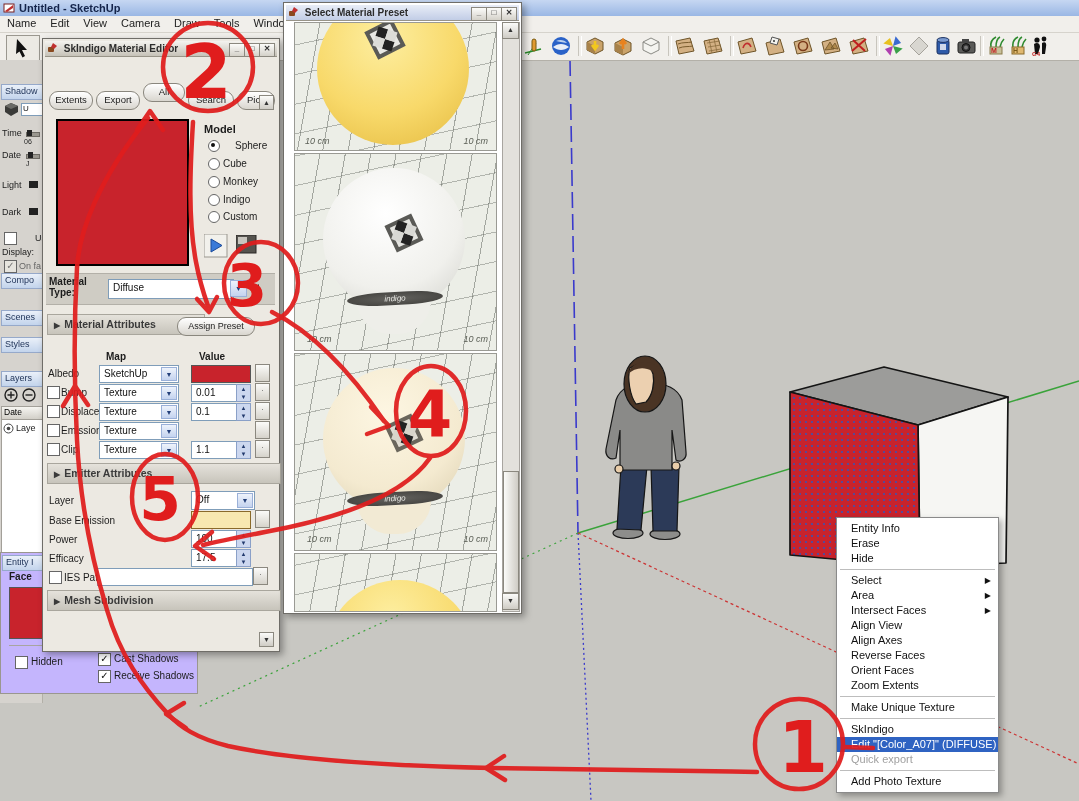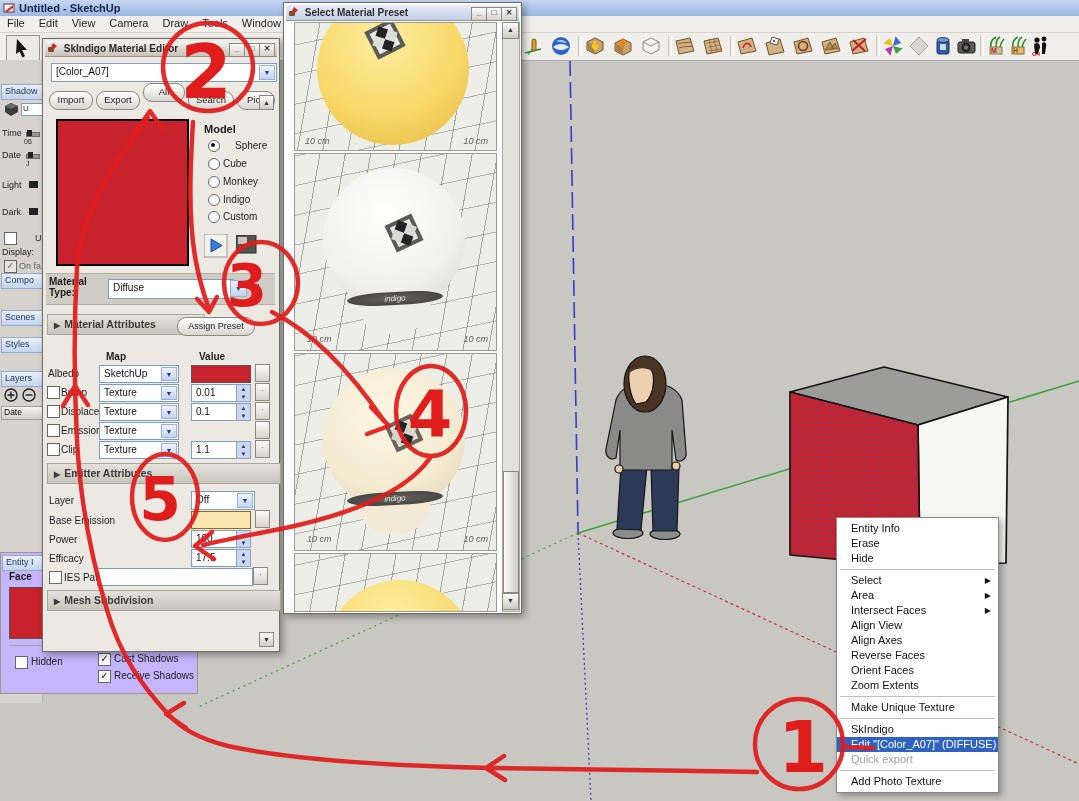--- a/index.html
+++ b/index.html
@@ -129,21 +129,21 @@
 </div>
 
 <div class="abs titlebar">
   <svg class="abs" style="left:3px;top:2px" width="12" height="12">
     <rect x="1" y="2" width="10" height="8" fill="#fff" stroke="#7a2020"></rect>
     <path d="M2 9 L10 3 L10 6 L4 10 Z" fill="#c03030"></path>
   </svg>
   <span class="abs" style="left:19px">Untitled - SketchUp</span>
 </div>
 <div class="abs menubar">
-  <span>File</span><span>Edit</span><span>View</span><span>Camera</span><span>Draw</span><span>Tools</span><span>Window</span><span>Plugins</span>
+  <span>Name</span><span>Edit</span><span>View</span><span>Camera</span><span>Draw</span><span>Tools</span><span>Window</span><span>Plugins</span>
 </div>
 <div class="abs toolbar">
   <span class="tbicon" style="left:6px;width:32px;border:1px solid #9a978f;background:#eceae4">
     <svg width="30" height="24">
         <path d="M10 3 L20 14 L15 14 L18 20 L15.5 21.5 L12.5 15.5 L9 18 Z" fill="#111"></path>
       </svg>
   </span>
   <span class="tbicon" style="left:522px"><svg width="22" height="22">
         <line x1="3" y1="18" x2="19" y2="14" stroke="#2a8a2a" stroke-width="1.5"></line>
         <line x1="6" y1="20" x2="14" y2="8" stroke="#2a8a2a" stroke-width="1"></line>
@@ -276,20 +276,27 @@
   <div class="trayhdr" style="top:311px">Layers</div>
   <svg class="abs" style="left:4px;top:328px" width="15" height="15">
       <circle cx="7" cy="7" r="6" fill="none" stroke="#222" stroke-width="1.4"></circle>
       <path d="M7 3.5 V10.5 M3.5 7 H10.5" stroke="#222" stroke-width="1.4"></path>
     </svg>
   <svg class="abs" style="left:22px;top:328px" width="15" height="15">
       <circle cx="7" cy="7" r="6" fill="none" stroke="#222" stroke-width="1.4"></circle>
       <path d="M3.5 7 H10.5" stroke="#222" stroke-width="1.4"></path>
     </svg>
   <div class="abs" style="left:1px;top:346px;width:40px;height:12px;background:linear-gradient(#f6f5f1,#d2cfc8);border:1px solid #a3a099;font-size:8.5px;padding-left:2px">Date</div>
+  <div class="abs" style="left:1px;top:359px;width:40px;height:138px;background:#fff;border:1px solid #a3a099">
+    <svg width="11" height="11" style="position:absolute;left:1px;top:3px">
+        <circle cx="5.5" cy="5.5" r="4.5" fill="none" stroke="#444"></circle>
+        <circle cx="5.5" cy="5.5" r="1.8" fill="#444"></circle>
+      </svg>
+    <span class="tinylbl" style="left:14px;top:3px">Laye</span>
+  </div>
 </div>
 
 <div class="abs" style="left:0;top:552px;width:196px;height:140px;background:#c4b5fd;border:1px solid #9a978f">
   <div class="trayhdr" style="left:1px;top:2px">Entity I</div>
   <span class="lbl" style="left:8px;top:18px;font-weight:bold">Face</span>
   <div class="abs" style="left:8px;top:34px;width:36px;height:50px;background:#c8232c;border:1px solid #555"></div>
   <div class="abs" style="left:8px;top:92px;width:180px;height:1px;background:#a8a5a0"></div>
   <span class="chk" style="left:14px;top:103px"></span>
   <span class="lbl" style="left:30px;top:103px">Hidden</span>
   <span class="chk" style="left:97px;top:100px">✓</span>
@@ -302,25 +309,21 @@
   <div class="dlgtitle">
     <svg width="11" height="11" style="vertical-align:-1px;margin:0 3px 0 2px">
         <rect x="1" y="5" width="6" height="5" rx="1" fill="#8a4a20"></rect>
         <polygon points="6,1 10,4 7,7 4,5" fill="#c03030"></polygon>
       </svg>
     <span>SkIndigo Material Editor</span>
     <span class="dlgbtn" style="right:32px">_</span>
     <span class="dlgbtn" style="right:17px">□</span>
     <span class="dlgbtn" style="right:2px">✕</span>
   </div>
-  <div class="drop" style="left:8px;top:24px;width:220px;height:17px">
-    <span>[Color_A07]</span>
-    <span class="droparrow">▼</span>
-  </div>
-  <span class="pill" style="left:6px;top:52px;width:42px">Import</span>
+  <span class="pill" style="left:6px;top:52px;width:42px">Extents</span>
   <span class="pill" style="left:53px;top:52px;width:42px">Export</span>
   <span class="pill" style="left:100px;top:44px;width:40px">All</span>
   <span class="pill" style="left:145px;top:52px;width:44px">Search</span>
   <span class="pill" style="left:194px;top:52px;width:36px">Pick</span>
   <span class="scrlbtn" style="left:216px;top:56px;width:13px;height:13px">▲</span>
   <div class="abs" style="left:13px;top:80px;width:129px;height:143px;background:#c8232c;border:2px solid #000"></div>
   <span class="lbl" style="left:161px;top:84px;font-weight:bold;font-size:11px">Model</span>
   <span class="radio sel" style="left:165px;top:101px"></span>
   <span class="lbl" style="left:192px;top:101px">Sphere</span>
   <span class="radio" style="left:165px;top:119px"></span>

